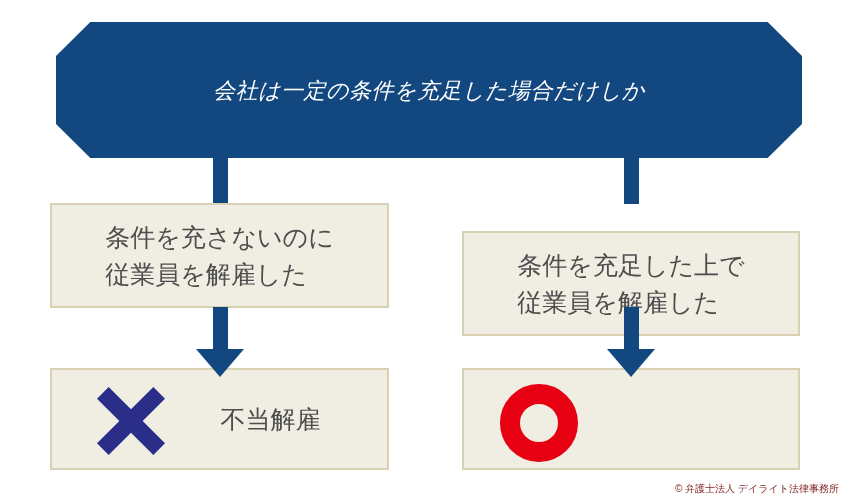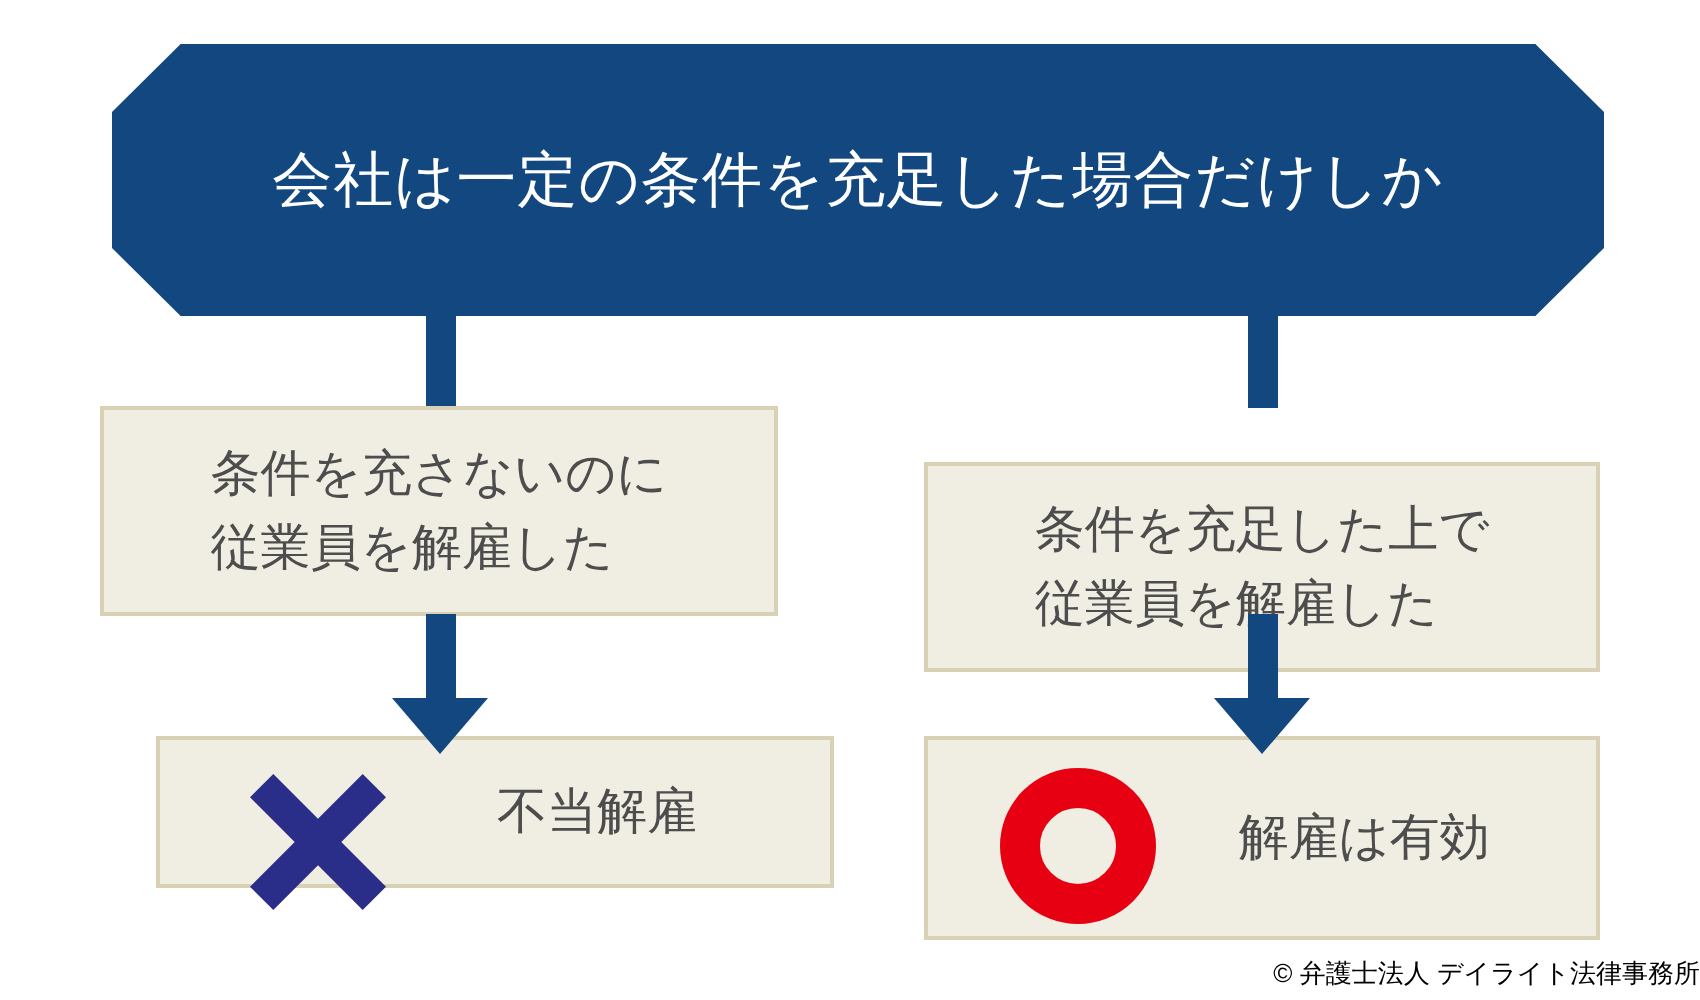--- a/index.html
+++ b/index.html
@@ -21,44 +21,45 @@
     background: #12477f;
     clip-path: polygon(4.6% 0%, 95.4% 0%, 100% 25%, 100% 75%, 95.4% 100%, 4.6% 100%, 0% 75%, 0% 25%);
     display: flex;
     flex-direction: column;
     align-items: center;
     justify-content: center;
     text-align: center;
   }
   .banner .line {
     color: #ffffff;
-    font-size: 30px;
+    font-size: 22px;
     line-height: 45px;
     letter-spacing: 0.5px;
     white-space: nowrap;
+    font-style: italic;
   }
 
   
   .connector {
     position: absolute;
     width: 15px;
     background: #12477f;
   }
   .connector.left  { left: 213px; top: 157px; height: 47px; }
   .connector.right { left: 624px; top: 157px; height: 47px; }
 
   
   .box {
     position: absolute;
     background: #f0ede2;
     border: 2px solid #d8d1b4;
   }
   .box.mid-left     { left: 50px;  top: 203px; width: 339px; height: 105px; }
   .box.mid-right    { left: 462px; top: 203px; width: 338px; height: 105px; margin-top: 28px; }
-  .box.bottom-left  { left: 50px;  top: 368px; width: 339px; height: 76px; margin-left: 28px; }
+  .box.bottom-left  { left: 50px;  top: 368px; width: 339px; height: 102px; }
   .box.bottom-right { left: 462px; top: 368px; width: 338px; height: 102px; }
 
   .cond-text {
     width: 100%; height: 100%;
     display: flex;
     flex-direction: column;
     align-items: center;
     justify-content: center;
   }
   .cond-text .tline {
@@ -120,23 +121,23 @@
     color: #4d4d4d;
     font-size: 25px;
     line-height: 36px;
     font-weight: 500;
     white-space: nowrap;
   }
 
   
   .footer-credit {
     position: absolute;
-    right: 0; bottom: 4px;
-    color: #000000;
-    font-size: 13px;
+    right: 11px; bottom: 4px;
+    color: #7f1d1d;
+    font-size: 10px;
     white-space: nowrap;
   }
 </style>
 </head>
 <body>
 
 <div class="canvas">
 
   <div class="banner">
     <span class="line">会社は一定の条件を充足した場合だけしか</span>
@@ -174,20 +175,17 @@
         <path fill="#2a2e88" d="M12 0 L35 23 L58 0 L70 12 L47 35 L70 58 L58 70 L35 47 L12 70 L0 58 L23 35 L0 12 Z"></path>
       </svg>
     </div>
     <div class="result-text">
       <span class="tline">不当解雇</span>
     </div>
   </div>
 
   <div class="box bottom-right">
     <div class="circle-icon"></div>
-    <div class="result-text">
-      <span class="tline">解雇は有効</span>
-    </div>
   </div>
 
   <div class="footer-credit">© 弁護士法人 デイライト法律事務所</div>
 
 </div>
 
 </body></html>

